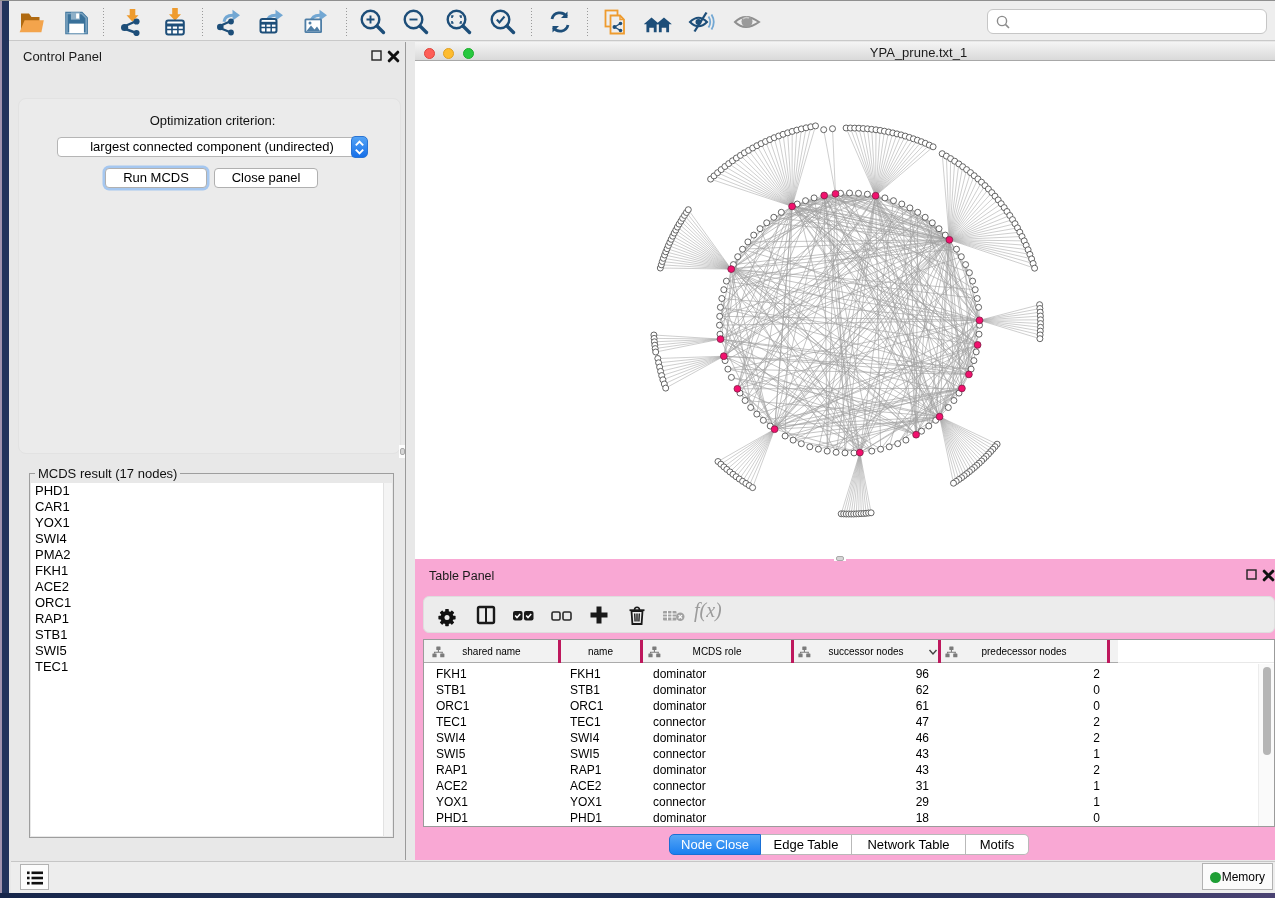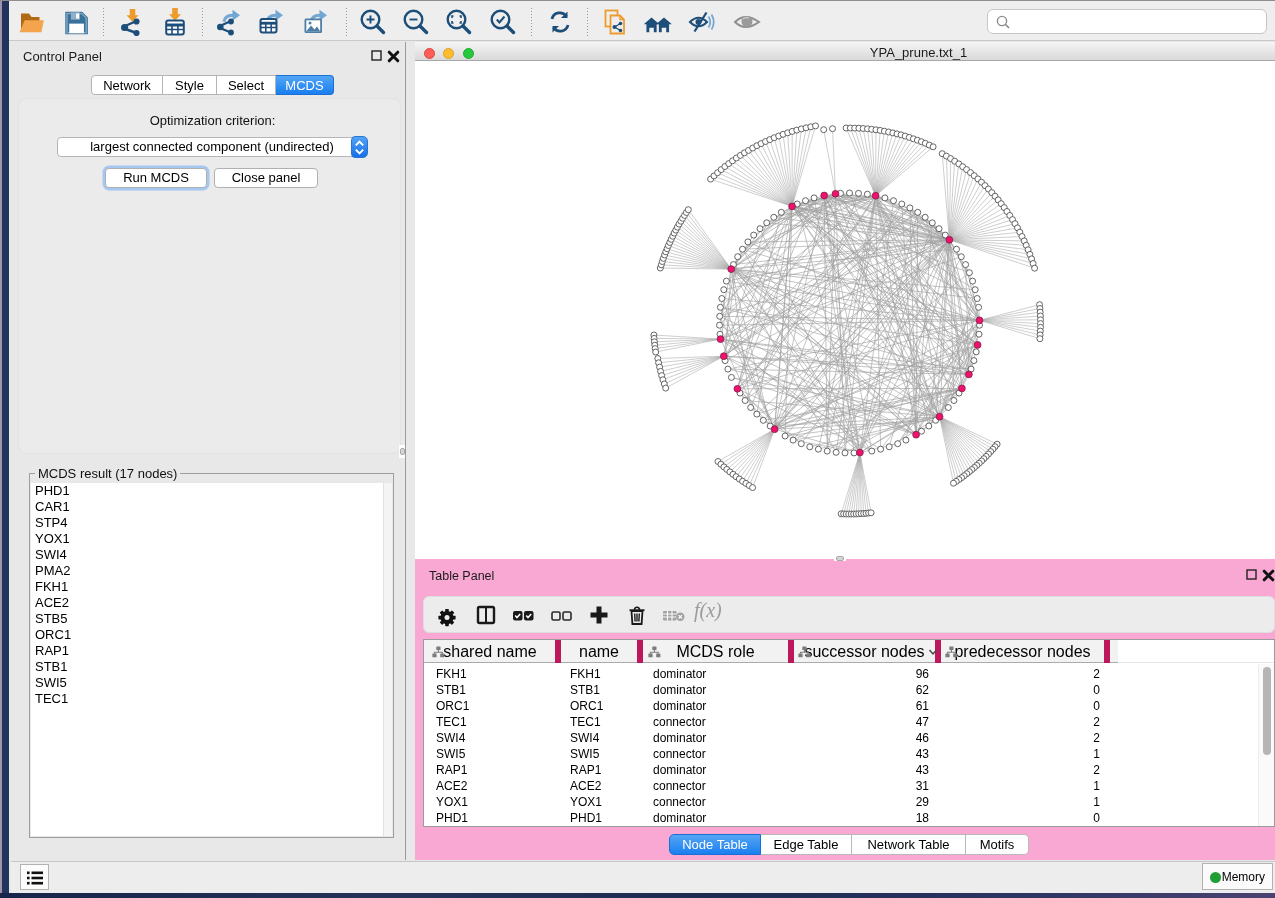--- a/index.html
+++ b/index.html
@@ -36,21 +36,21 @@
 #nettitle{position:absolute;left:0;top:0;width:869px;height:19px;background:linear-gradient(#f4f4f4,#d9d9d9);border-bottom:1px solid #a8a8a8}
 #nettext{position:absolute;left:69px;top:3px;width:869px;text-align:center;font-size:13px;color:#1c1c1c}
 .tl{position:absolute;top:5.5px;width:11px;height:11px;border-radius:50%}
 #netcanvas{position:absolute;left:0;top:20px;width:869px;height:497px;background:#fff;overflow:hidden}
 #tpanel{position:absolute;left:406px;top:559px;width:869px;height:301px;background:#f9a8d4}
 #tptitle{position:absolute;left:14px;top:10px;font-size:12.5px;color:#1a1a1a}
 #ttoolbar{position:absolute;left:8px;top:37px;width:852px;height:37px;background:#ececec;border:1px solid #dedede;border-radius:6px}
 #ttable{position:absolute;left:8px;top:80px;width:852px;height:188px;background:#fff;border:1px solid #9b9b9b}
 #thead{position:absolute;left:0;top:0;width:694px;height:23px;background:#f2f2f2;border-bottom:1px solid #ababab}
 #theadr{position:absolute;left:694px;top:0;width:156px;height:23px;background:#fff;border-bottom:1px solid #e8e8e8}
-.hcell{position:absolute;top:0;height:23px;border-right:6px solid #be185d;font-size:16px;line-height:23px;text-align:center;color:#000}
+.hcell{position:absolute;top:0;height:23px;border-right:3px solid #be185d;font-size:10px;line-height:23px;text-align:center;color:#000}
 .hic{position:absolute;top:6px}
 .row{position:absolute;font-size:12px;height:16px;line-height:16px;color:#000}
 .num{position:absolute;font-size:12px;height:16px;line-height:16px;color:#000;text-align:right}
 #tsb{position:absolute;left:834px;top:24px;width:16px;height:162px;background:#fafafa;border-left:1px solid #ececec}
 #tsbthumb{position:absolute;left:4px;top:3px;width:8px;height:88px;background:#b5b5b5;border-radius:4px}
 #btabs{position:absolute;left:254px;top:275px;height:21px;display:flex}
 .btab{height:21px;border:1px solid #b9b9b9;border-left:none;background:#fff;color:#000;font-size:13px;line-height:20px;text-align:center}
 .btab.b1{width:92px}.btab.b2{width:91px}.btab.b3{width:114px}.btab.b4{width:63px}
 .btab.first{border-left:1px solid #b9b9b9;border-radius:5px 0 0 5px}
 .btab.last{border-radius:0 5px 5px 0}
@@ -194,49 +194,41 @@
 <div class="wicon" style="left:360px">
         <svg width="11" height="11" viewBox="0 0 11 11" style="position:absolute">
           <rect x="1" y="1" width="9" height="9" fill="none" stroke="#222" stroke-width="1.4"></rect>
         </svg>
       </div>
 <div class="wicon" style="left:376px">
         <svg width="13" height="13" viewBox="0 0 13 13" style="position:absolute">
           <path d="M2.2 2.2 L10.8 10.8 M10.8 2.2 L2.2 10.8" stroke="#111" stroke-width="3" stroke-linecap="round"></path>
         </svg>
       </div>
-<div id="tabs">
-        <div class="tab first w1">Network</div>
-        <div class="tab w2">Style</div>
-        <div class="tab w3">Select</div>
-        <div class="tab sel last w4">MCDS</div>
-      </div>
 <div id="innerpanel"></div>
 <div id="combo">largest connected component (undirected)</div>
 <div id="optlabel">Optimization criterion:</div>
       <div id="comboarr">
         <svg width="13" height="17" viewBox="0 0 13 17" style="position:absolute;left:1px;top:2px">
           <path d="M2.8 6.4 L6.5 2.6 L10.2 6.4" stroke="#fff" stroke-width="1.9" fill="none" stroke-linejoin="miter"></path>
           <path d="M2.8 10.6 L6.5 14.4 L10.2 10.6" stroke="#fff" stroke-width="1.9" fill="none" stroke-linejoin="miter"></path>
         </svg>
       </div>
 <div class="btn" id="runbtn">Run MCDS</div>
 <div class="btn" id="closebtn">Close panel</div>
 <div id="groupbox"></div>
       <div id="grouptitle">MCDS result (17 nodes)</div>
 <div id="mcdslist">
         <div>PHD1</div>
         <div>CAR1</div>
-        <div>STP4</div>
         <div>YOX1</div>
         <div>SWI4</div>
         <div>PMA2</div>
         <div>FKH1</div>
         <div>ACE2</div>
-        <div>STB5</div>
         <div>ORC1</div>
         <div>RAP1</div>
         <div>STB1</div>
         <div>SWI5</div>
         <div>TEC1</div>
       </div>
       <div id="mcdssb"></div>
 </div>
 <div id="netwin">
 <div id="nettitle">
@@ -1159,21 +1151,21 @@
         <div class="row" style="left:12px;top:170px">PHD1</div>
         <div class="row" style="left:146px;top:170px">PHD1</div>
         <div class="row" style="left:229px;top:170px">dominator</div>
         <div class="num" style="left:425px;top:170px;width:80px">18</div>
         <div class="num" style="left:596px;top:170px;width:80px">0</div>
 <div id="tsb">
           <div id="tsbthumb"></div>
         </div>
 </div>
 <div id="btabs">
-        <div class="btab first sel b1">Node Table</div>
+        <div class="btab first sel b1">Node Close</div>
         <div class="btab b2">Edge Table</div>
         <div class="btab b3">Network Table</div>
         <div class="btab last b4">Motifs</div>
       </div>
 </div>
 <div id="status">
 <div id="listbtn">
         <svg width="18" height="16" viewBox="0 0 18 16" style="position:absolute;left:5px;top:5px">
           <g fill="#111">
             <rect x="1" y="1.5" width="2.6" height="2.6"></rect>

